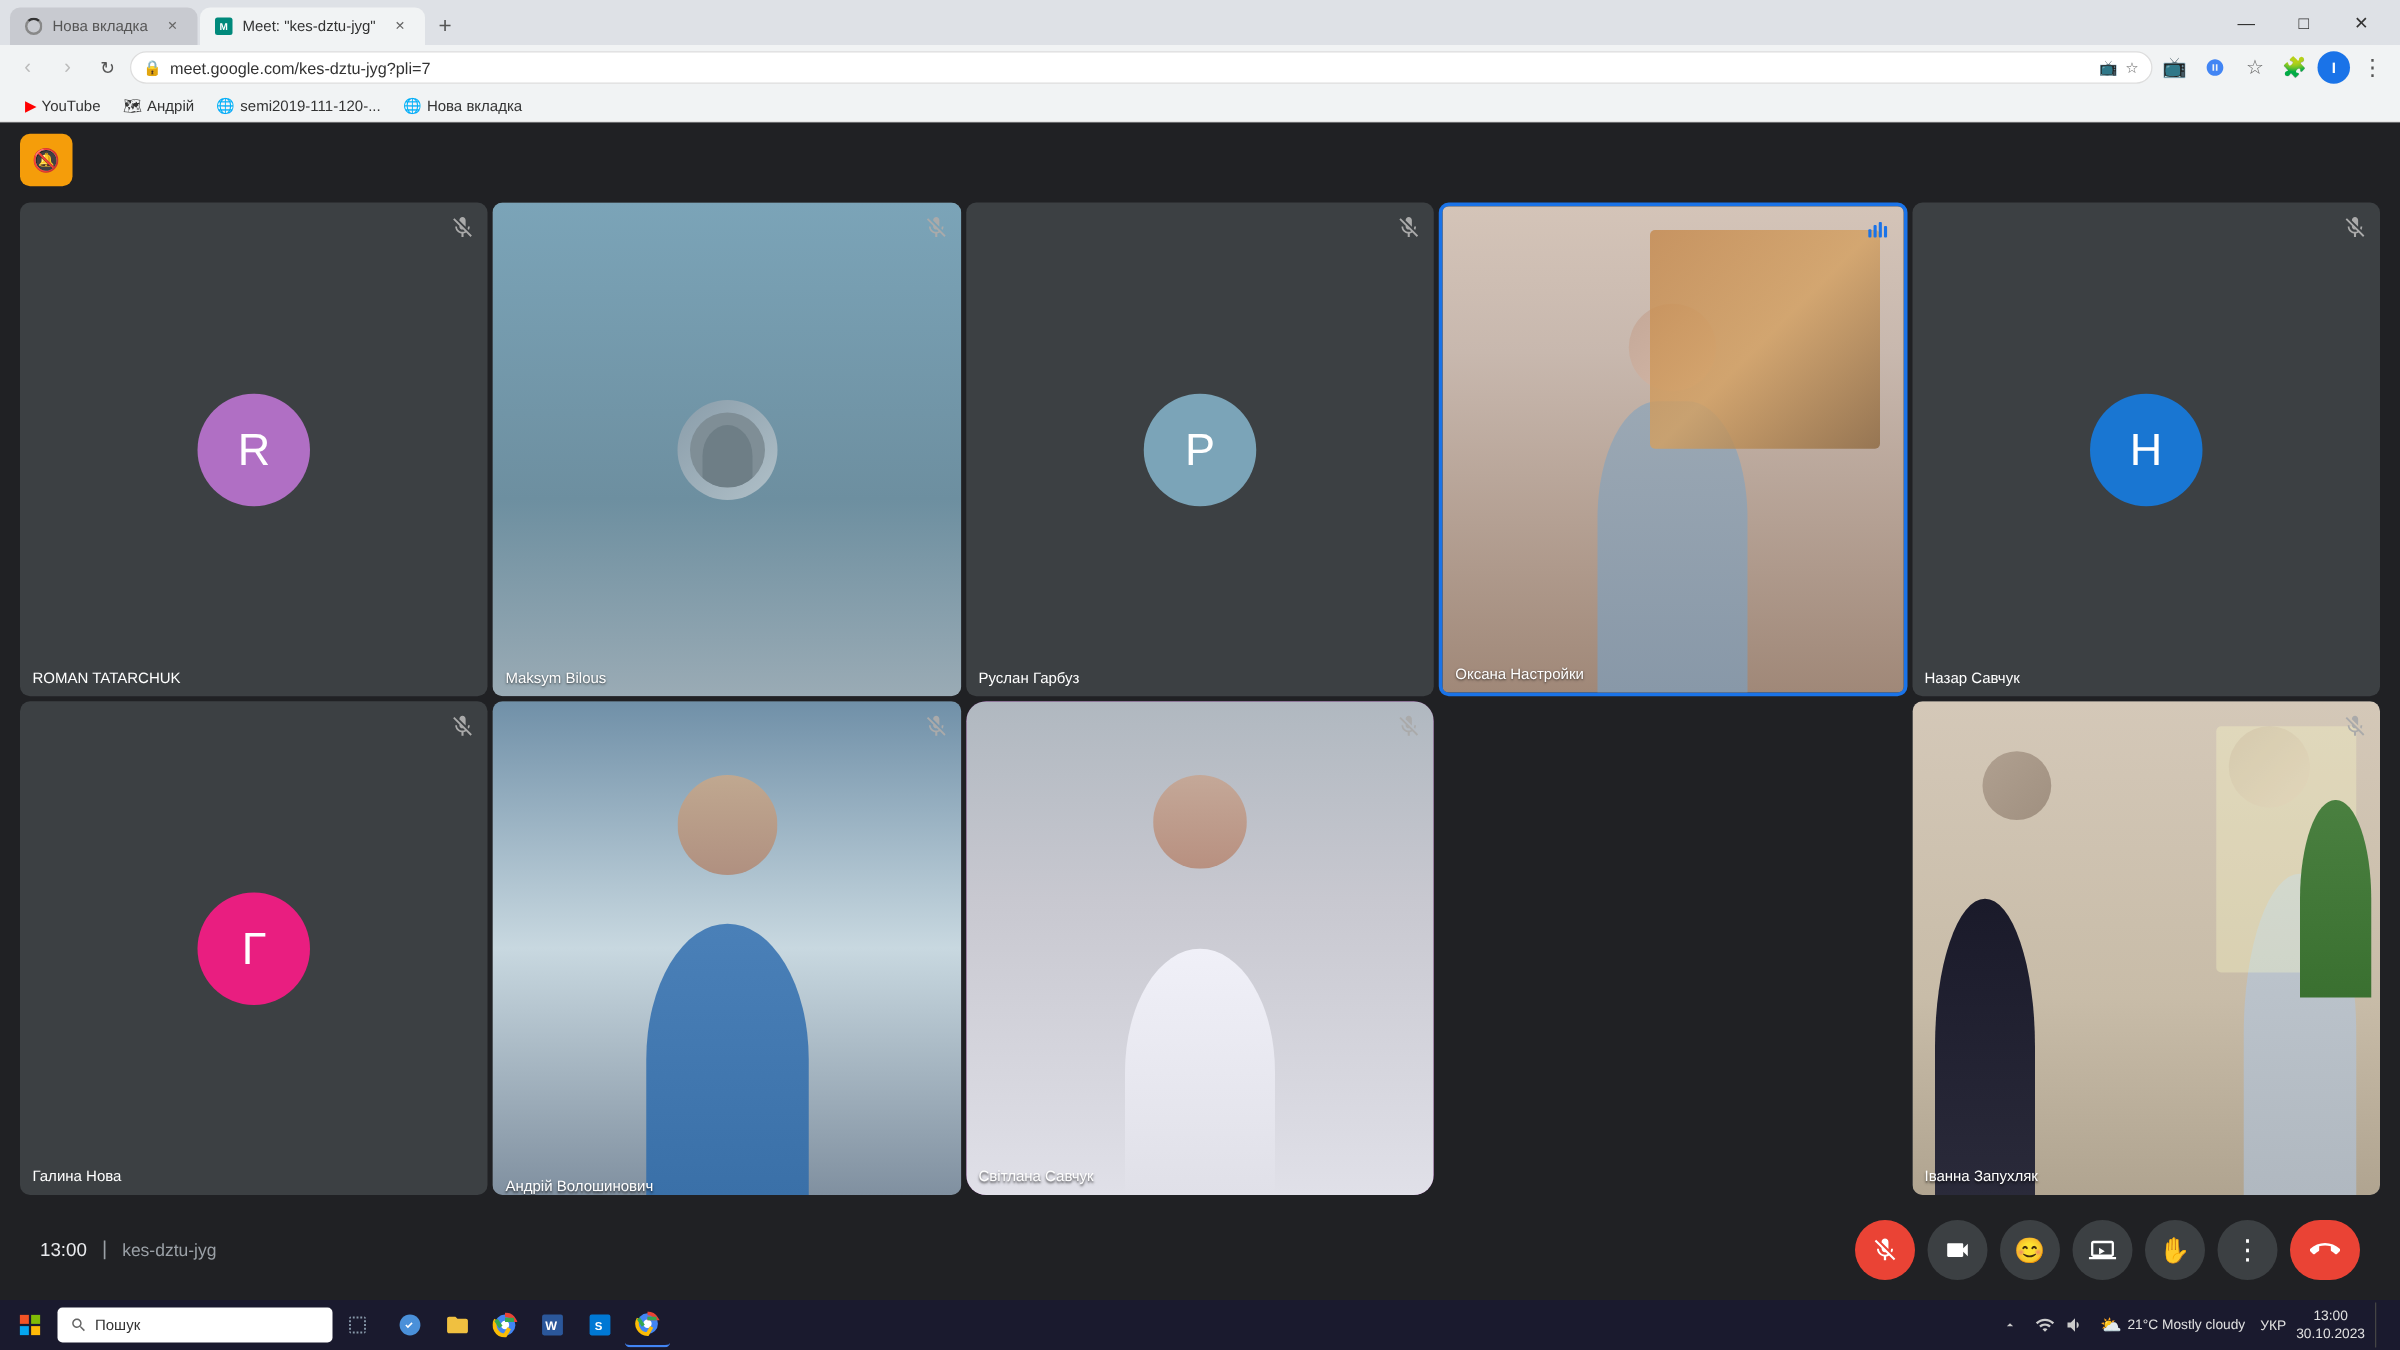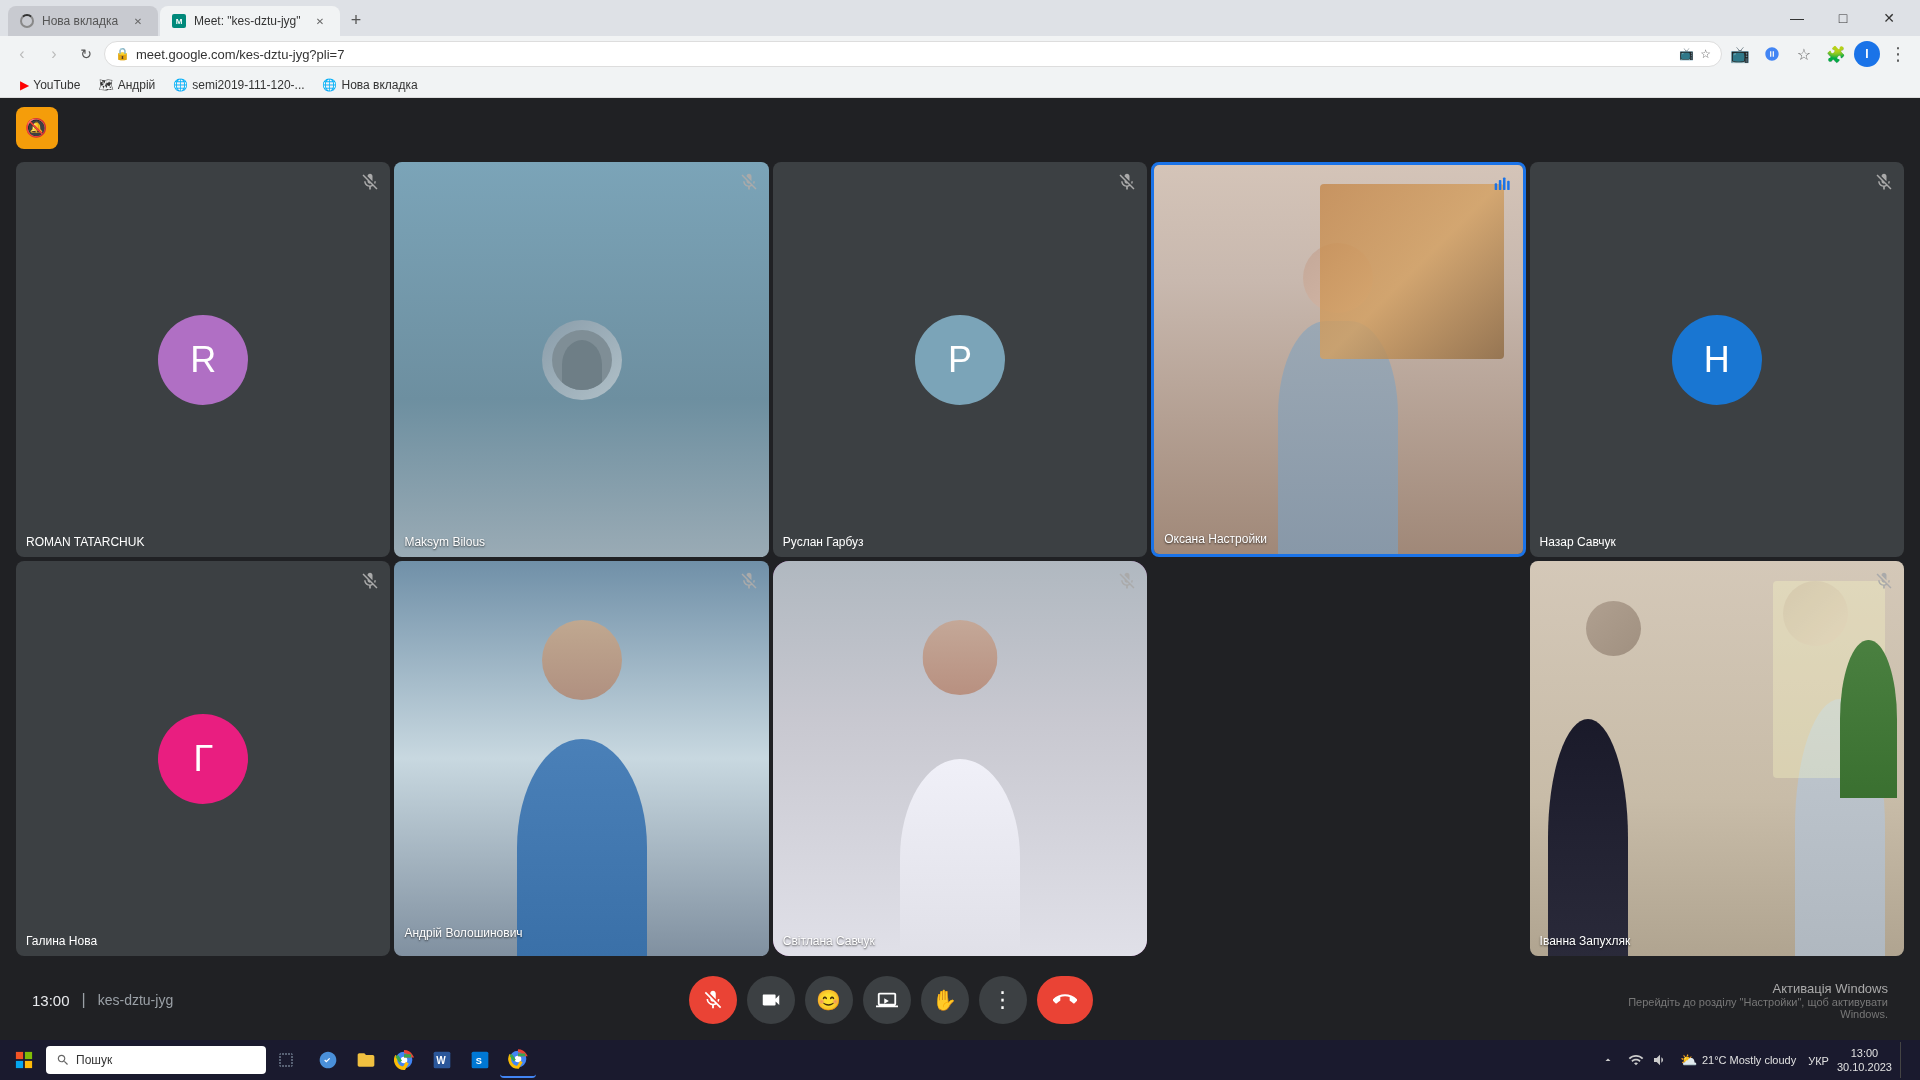--- a/index.html
+++ b/index.html
@@ -170,21 +170,21 @@
         <div style="position:absolute;top:15%;left:50%;transform:translateX(-50%);width:80px;height:80px;border-radius:50%;background:linear-gradient(135deg,#d4c4b0,#c8b8a0);overflow:hidden;">
           <div style="width:100%;height:100%;background:linear-gradient(180deg,#c0a890 0%,#b09080 100%);"></div>
         </div>
         <div style="position:absolute;bottom:0;left:50%;transform:translateX(-50%);width:130px;height:55%;background:linear-gradient(180deg,#4a80b8,#3a70a8);border-radius:50% 50% 0 0;"></div>
       </div>
       <div style="position:absolute;top:10px;right:10px;">
         <svg width="20" height="20" viewBox="0 0 24 24" fill="#aaa">
             <path d="M19 11h-1.7c0 .74-.16 1.43-.43 2.05l1.23 1.23c.56-.98.9-2.09.9-3.28zm-4.02.17c0-.06.02-.11.02-.17V5c0-1.66-1.34-3-3-3S9 3.34 9 5v.18l5.98 5.99zM4.27 3L3 4.27l6.01 6.01V11c0 1.66 1.33 3 2.99 3 .22 0 .44-.03.65-.08l1.66 1.66c-.71.33-1.5.52-2.31.52-2.76 0-5.3-2.1-5.3-5.1H5c0 3.41 2.72 6.23 6 6.72V21h2v-3.28c.91-.13 1.77-.45 2.54-.9L19.73 21 21 19.73 4.27 3z"></path>
           </svg>
       </div>
-      <span style="position:absolute;bottom:16px;left:10px;color:white;font-size:12px;font-weight:400;text-shadow:0 1px 2px rgba(0,0,0,0.7);z-index:2;">Андрій Волошинович</span>
+      <span style="position:absolute;bottom:0;left:10px;color:white;font-size:12px;font-weight:400;text-shadow:0 1px 2px rgba(0,0,0,0.7);z-index:2;">Андрій Волошинович</span>
     </div>
 
     <div style="background:#701a75;border-radius:16px;position:relative;display:flex;align-items:center;justify-content:center;overflow:hidden;">
       <div style="width:100%;height:100%;position:absolute;top:0;left:0;background:linear-gradient(180deg,#b0b8c0 0%,#c8c8d0 40%,#e0e0e8 100%);">
         <div style="position:absolute;top:15%;left:50%;transform:translateX(-50%);width:75px;height:75px;border-radius:50%;background:linear-gradient(135deg,#d4c4b8,#c8b8a8);overflow:hidden;">
           <div style="width:100%;height:100%;background:linear-gradient(180deg,#c4a898 0%,#b89080 100%);"></div>
         </div>
         <div style="position:absolute;bottom:0;left:50%;transform:translateX(-50%);width:120px;height:50%;background:linear-gradient(180deg,#f0f0f8,#e0e0e8);border-radius:50% 50% 0 0;"></div>
       </div>
       <div style="position:absolute;top:10px;right:10px;">
@@ -255,24 +255,20 @@
 
     <div style="width:48px;height:48px;border-radius:50%;background:#3c4043;display:flex;align-items:center;justify-content:center;cursor:pointer;font-size:22px;color:white;">⋮</div>
 
     <div style="width:56px;height:48px;border-radius:24px;background:#ea4335;display:flex;align-items:center;justify-content:center;cursor:pointer;">
       <svg width="24" height="24" viewBox="0 0 24 24" fill="white">
           <path d="M6.62 10.79c1.44 2.83 3.76 5.14 6.59 6.59l2.2-2.2c.27-.27.67-.36 1.02-.24 1.12.37 2.33.57 3.57.57.55 0 1 .45 1 1V20c0 .55-.45 1-1 1-9.39 0-17-7.61-17-17 0-.55.45-1 1-1h3.5c.55 0 1 .45 1 1 0 1.25.2 2.45.57 3.57.11.35.03.74-.25 1.02l-2.2 2.2z" transform="rotate(135, 12, 12)"></path>
         </svg>
     </div>
   </div>
 
-  <div style="color:#9aa0a6;font-size:12px;text-align:right;max-width:280px;">
-    <div style="font-size:13px;color:#aaa;">Активація Windows</div>
-    <div style="font-size:11px;color:#777;">Перейдіть до розділу "Настройки", щоб активувати Windows.</div>
-  </div>
 </div>
 
 <div style="height:40px;background:#1a1a2e;display:flex;align-items:center;padding:0 4px;gap:2px;width:100%;">
 
   <div style="width:40px;height:36px;display:flex;align-items:center;justify-content:center;cursor:pointer;">
     <svg width="18" height="18" viewBox="0 0 20 20" fill="white">
       <rect x="1" y="1" width="8" height="8" fill="#f35325"></rect>
       <rect x="11" y="1" width="8" height="8" fill="#81bc06"></rect>
       <rect x="1" y="11" width="8" height="8" fill="#05a6f0"></rect>
       <rect x="11" y="11" width="8" height="8" fill="#ffba08"></rect>

